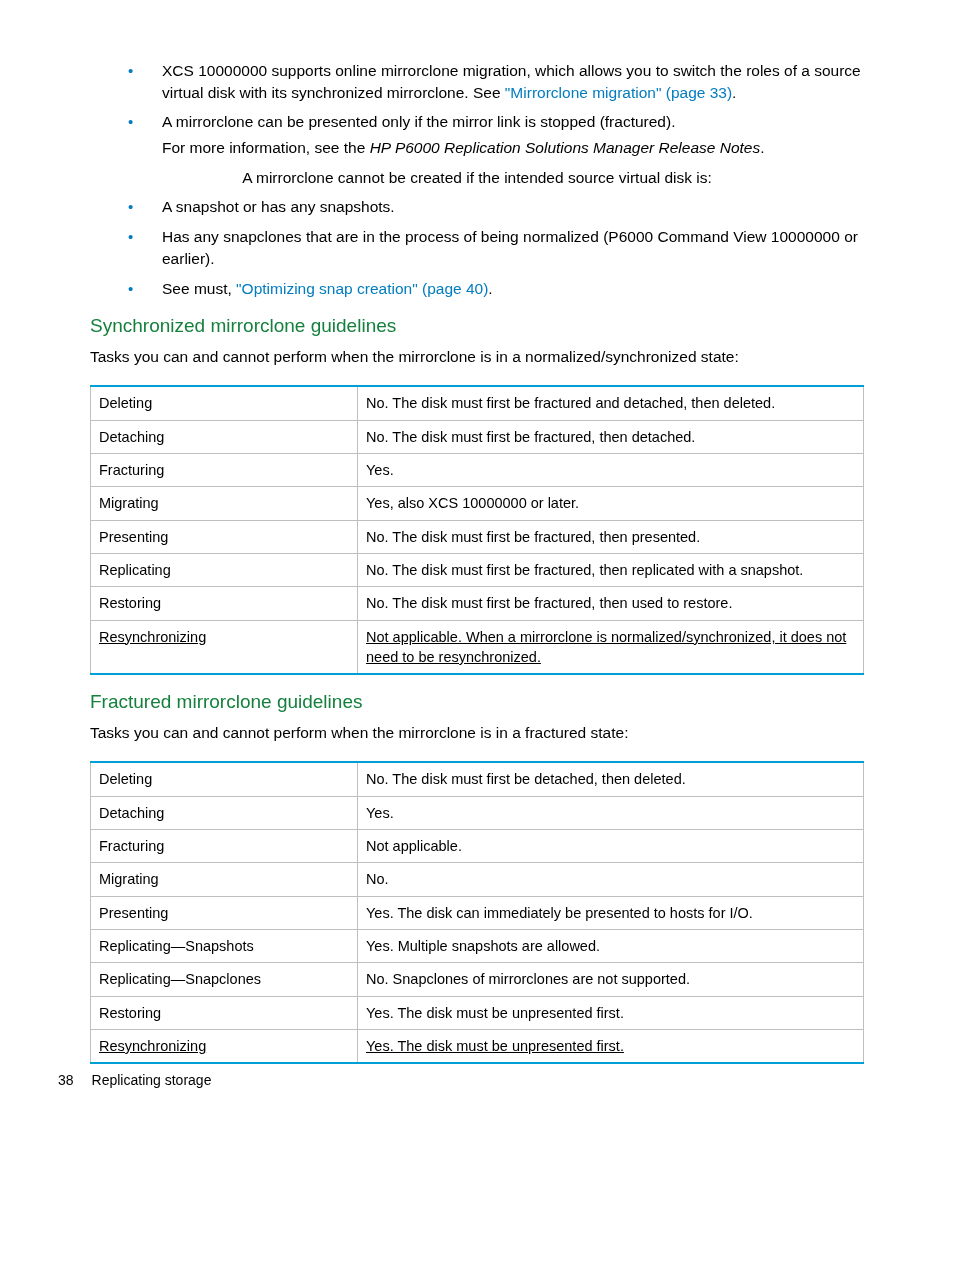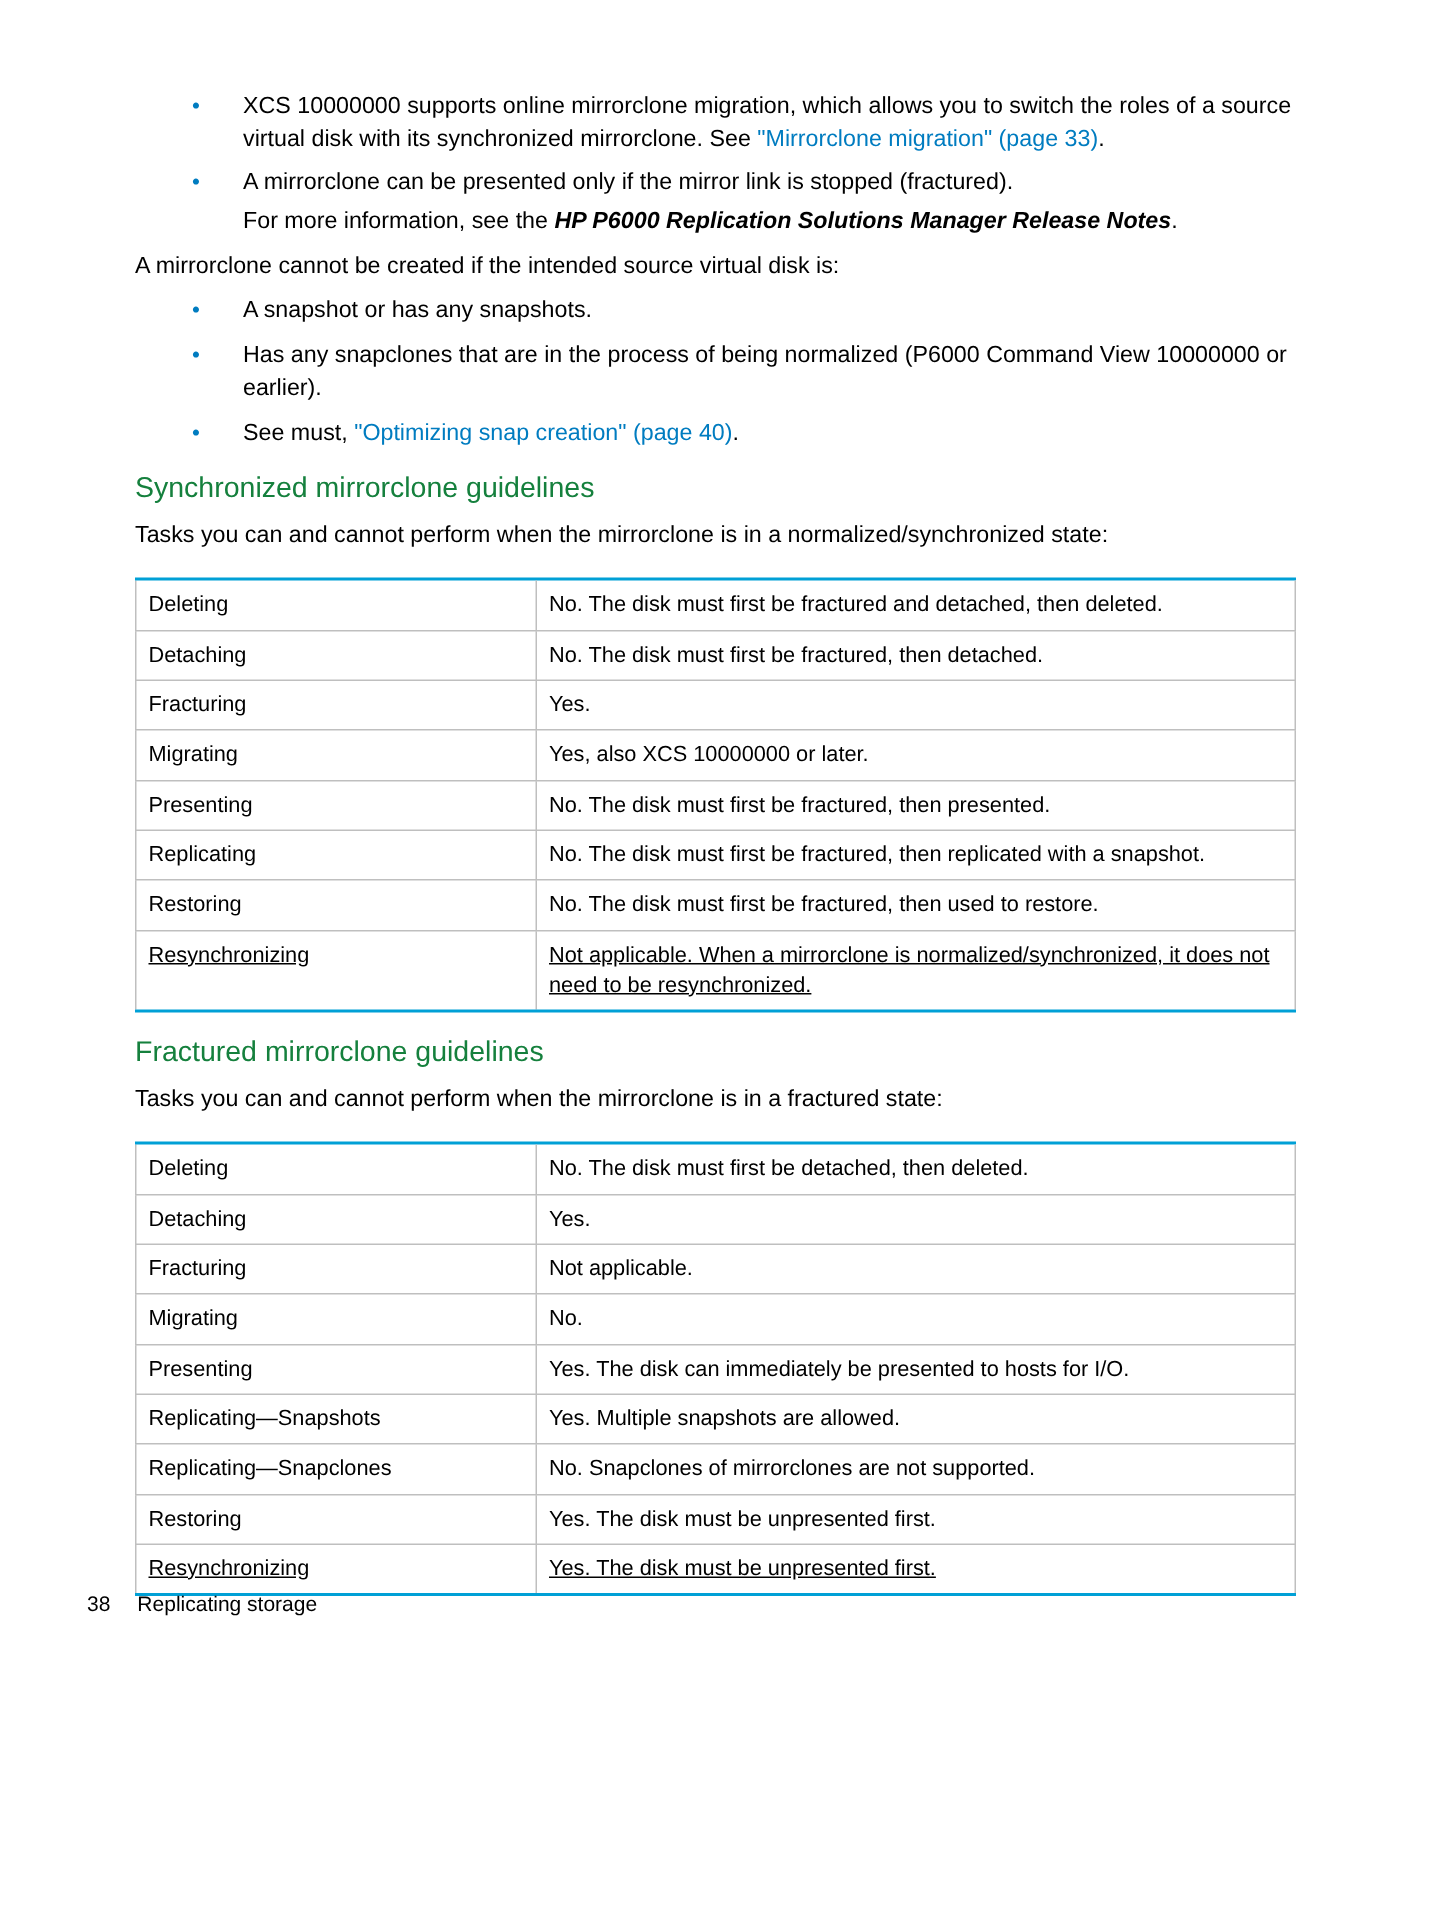--- a/index.html
+++ b/index.html
@@ -70,51 +70,50 @@
   }
   table.guidelines tr:last-child td {
     border-bottom: 2px solid #00a0d6;
     text-decoration: underline;
   }
   table.guidelines td:first-child {
     width: 250px;
   }
   .footer {
     position: absolute;
-    bottom: 33px;
+    bottom: 22px;
     left: 58px;
     font-size: 14px;
   }
   .footer .pagenum {
     margin-right: 18px;
   }
   .italic {
     font-style: italic;
-    font-weight: bold;
   }
 </style>
 </head>
 <body>
 
 <div class="page">
   <div class="content">
 
     <ul class="bullets">
       <li>
         <span>XCS 10000000 supports online mirrorclone migration, which allows you to switch the roles of a source virtual disk with its synchronized mirrorclone. See </span><span class="link">"Mirrorclone migration" (page 33)</span><span>.</span>
       </li>
       <li>
         <span>A mirrorclone can be presented only if the mirror link is stopped (fractured).</span>
         <div class="para" style="margin-top:4px;">
           <span>For more information, see the </span><span class="italic">HP P6000 Replication Solutions Manager Release Notes</span><span>.</span>
         </div>
       </li>
     </ul>
 
-    <div class="para" style="margin-left:-30px;">A mirrorclone cannot be created if the intended source virtual disk is:</div>
+    <div class="para" style="margin-left:-30px;text-align:center;">A mirrorclone cannot be created if the intended source virtual disk is:</div>
 
     <ul class="bullets">
       <li>
         <span>A snapshot or has any snapshots.</span>
       </li>
       <li>
         <span>Has any snapclones that are in the process of being normalized (P6000 Command View 10000000 or earlier).</span>
       </li>
       <li>
         <span>See must, </span><span class="link">"Optimizing snap creation" (page 40)</span><span>.</span>

